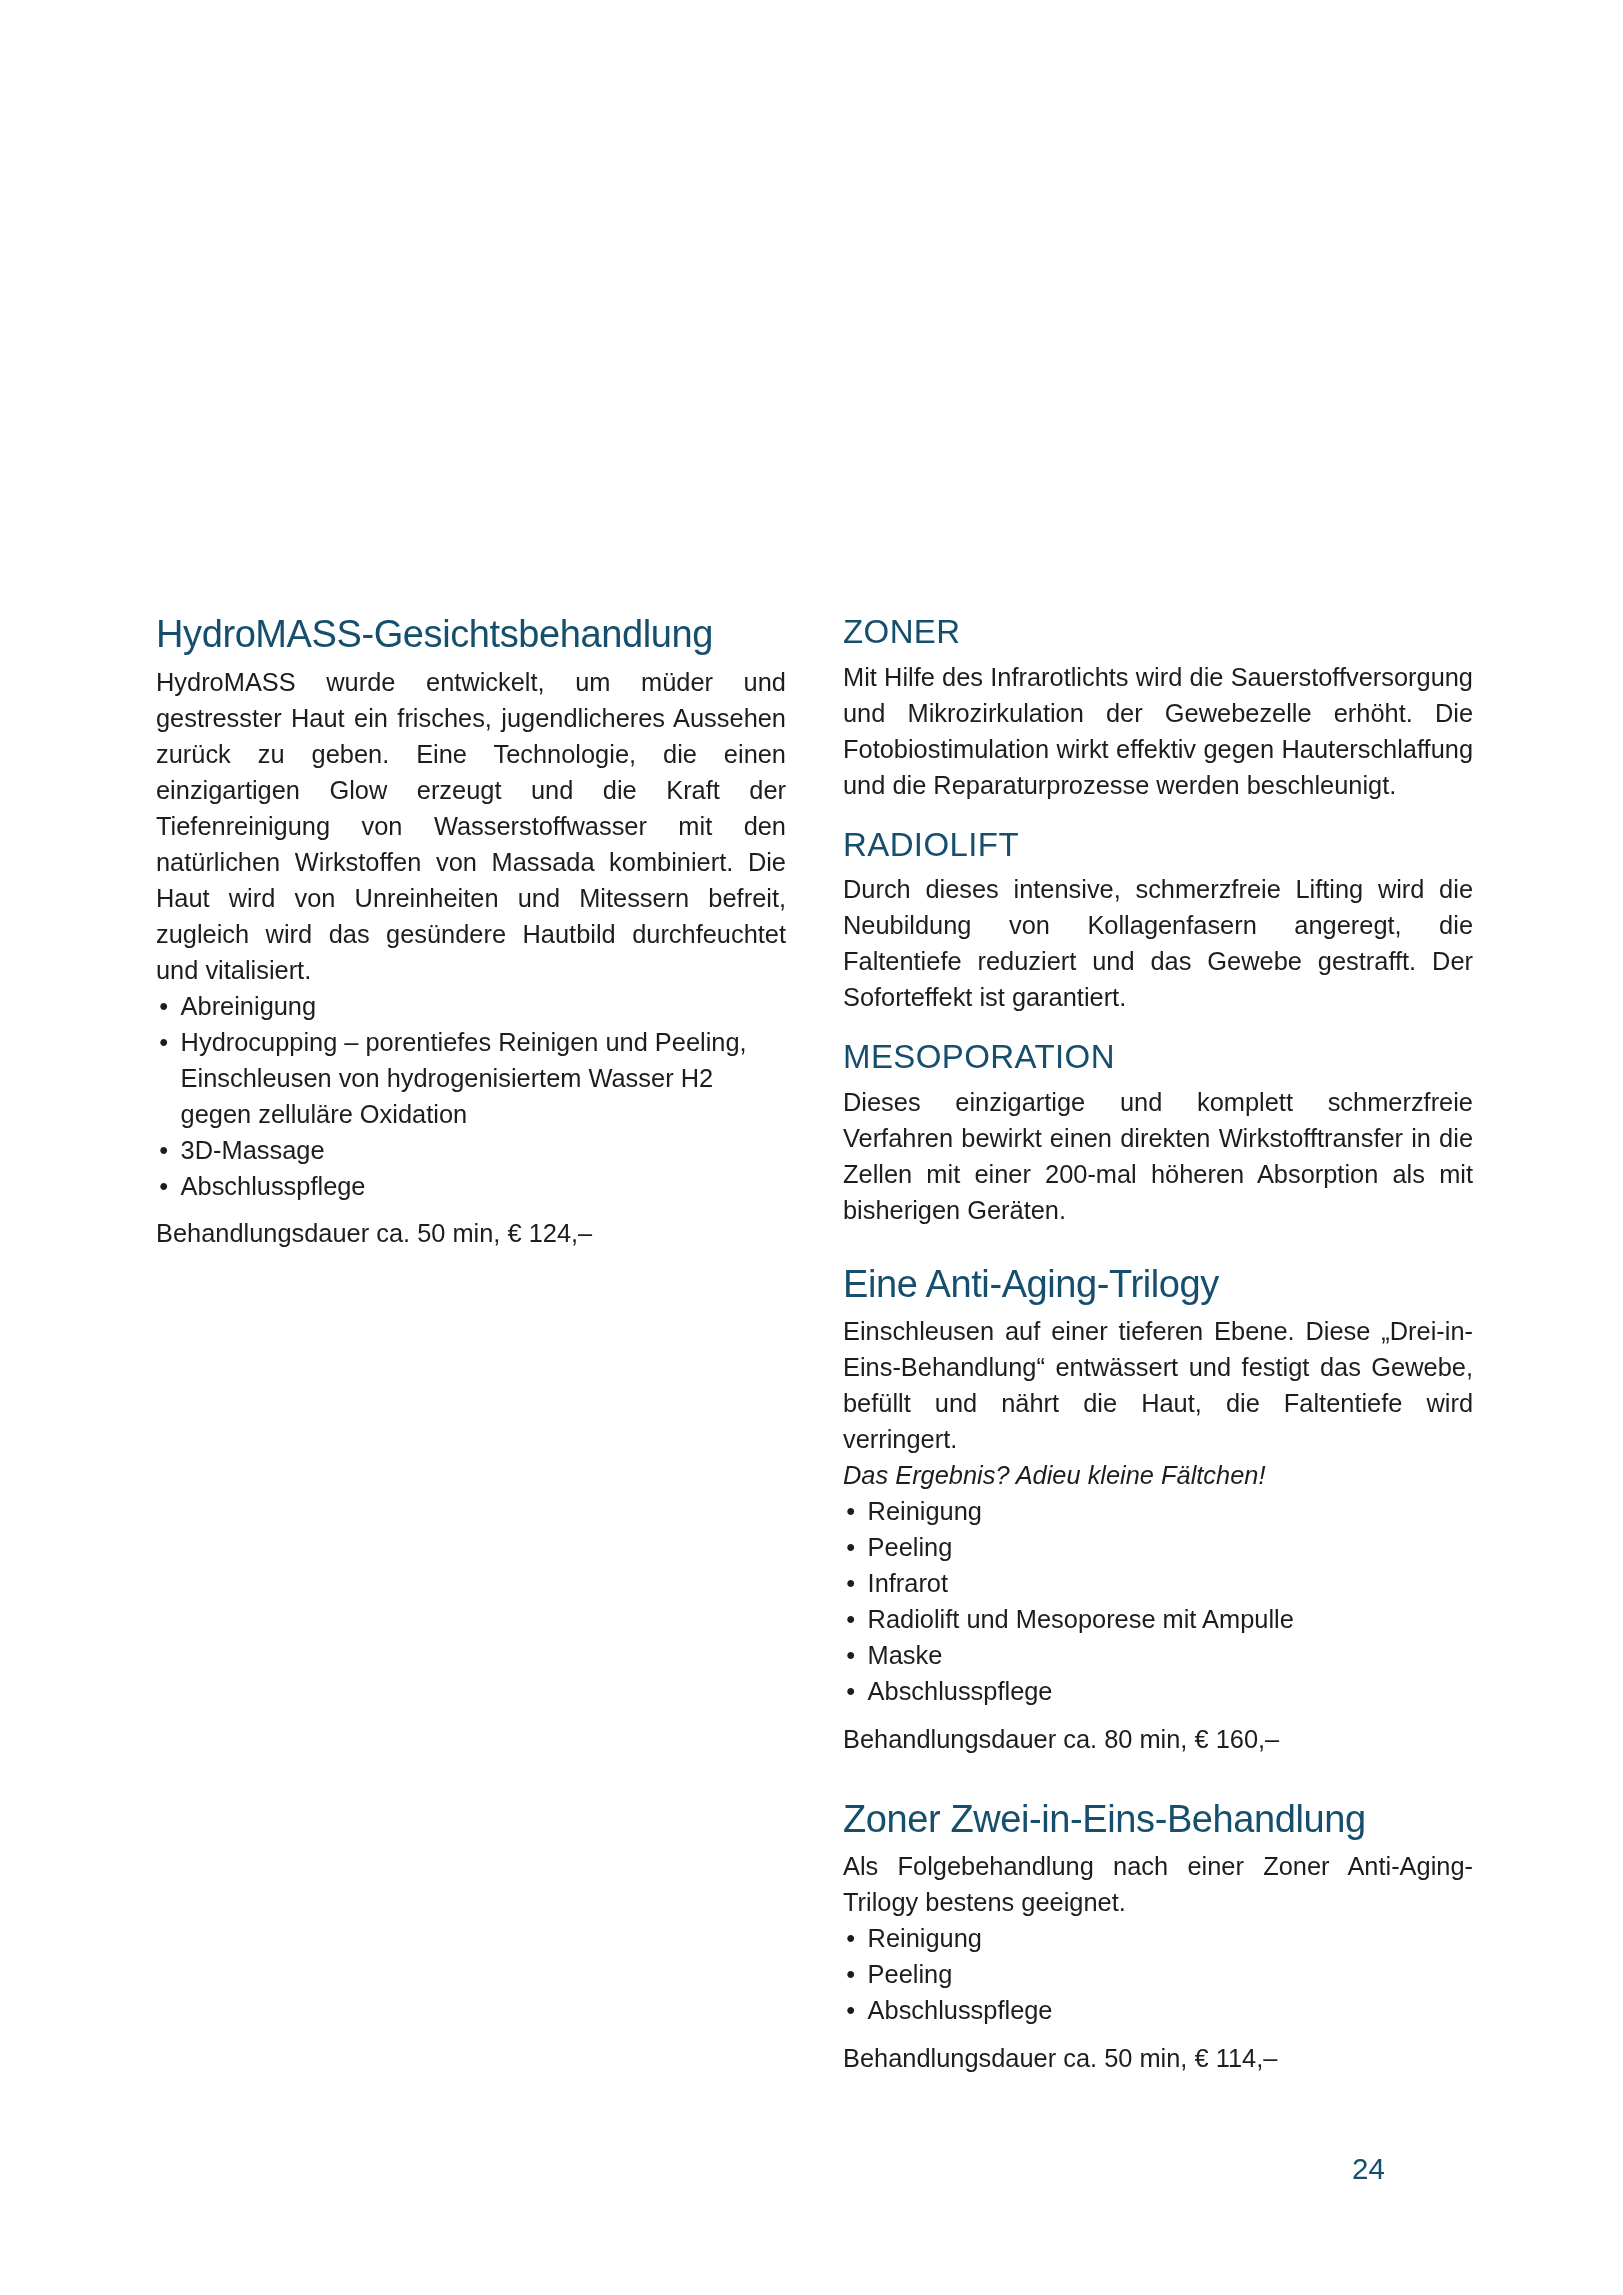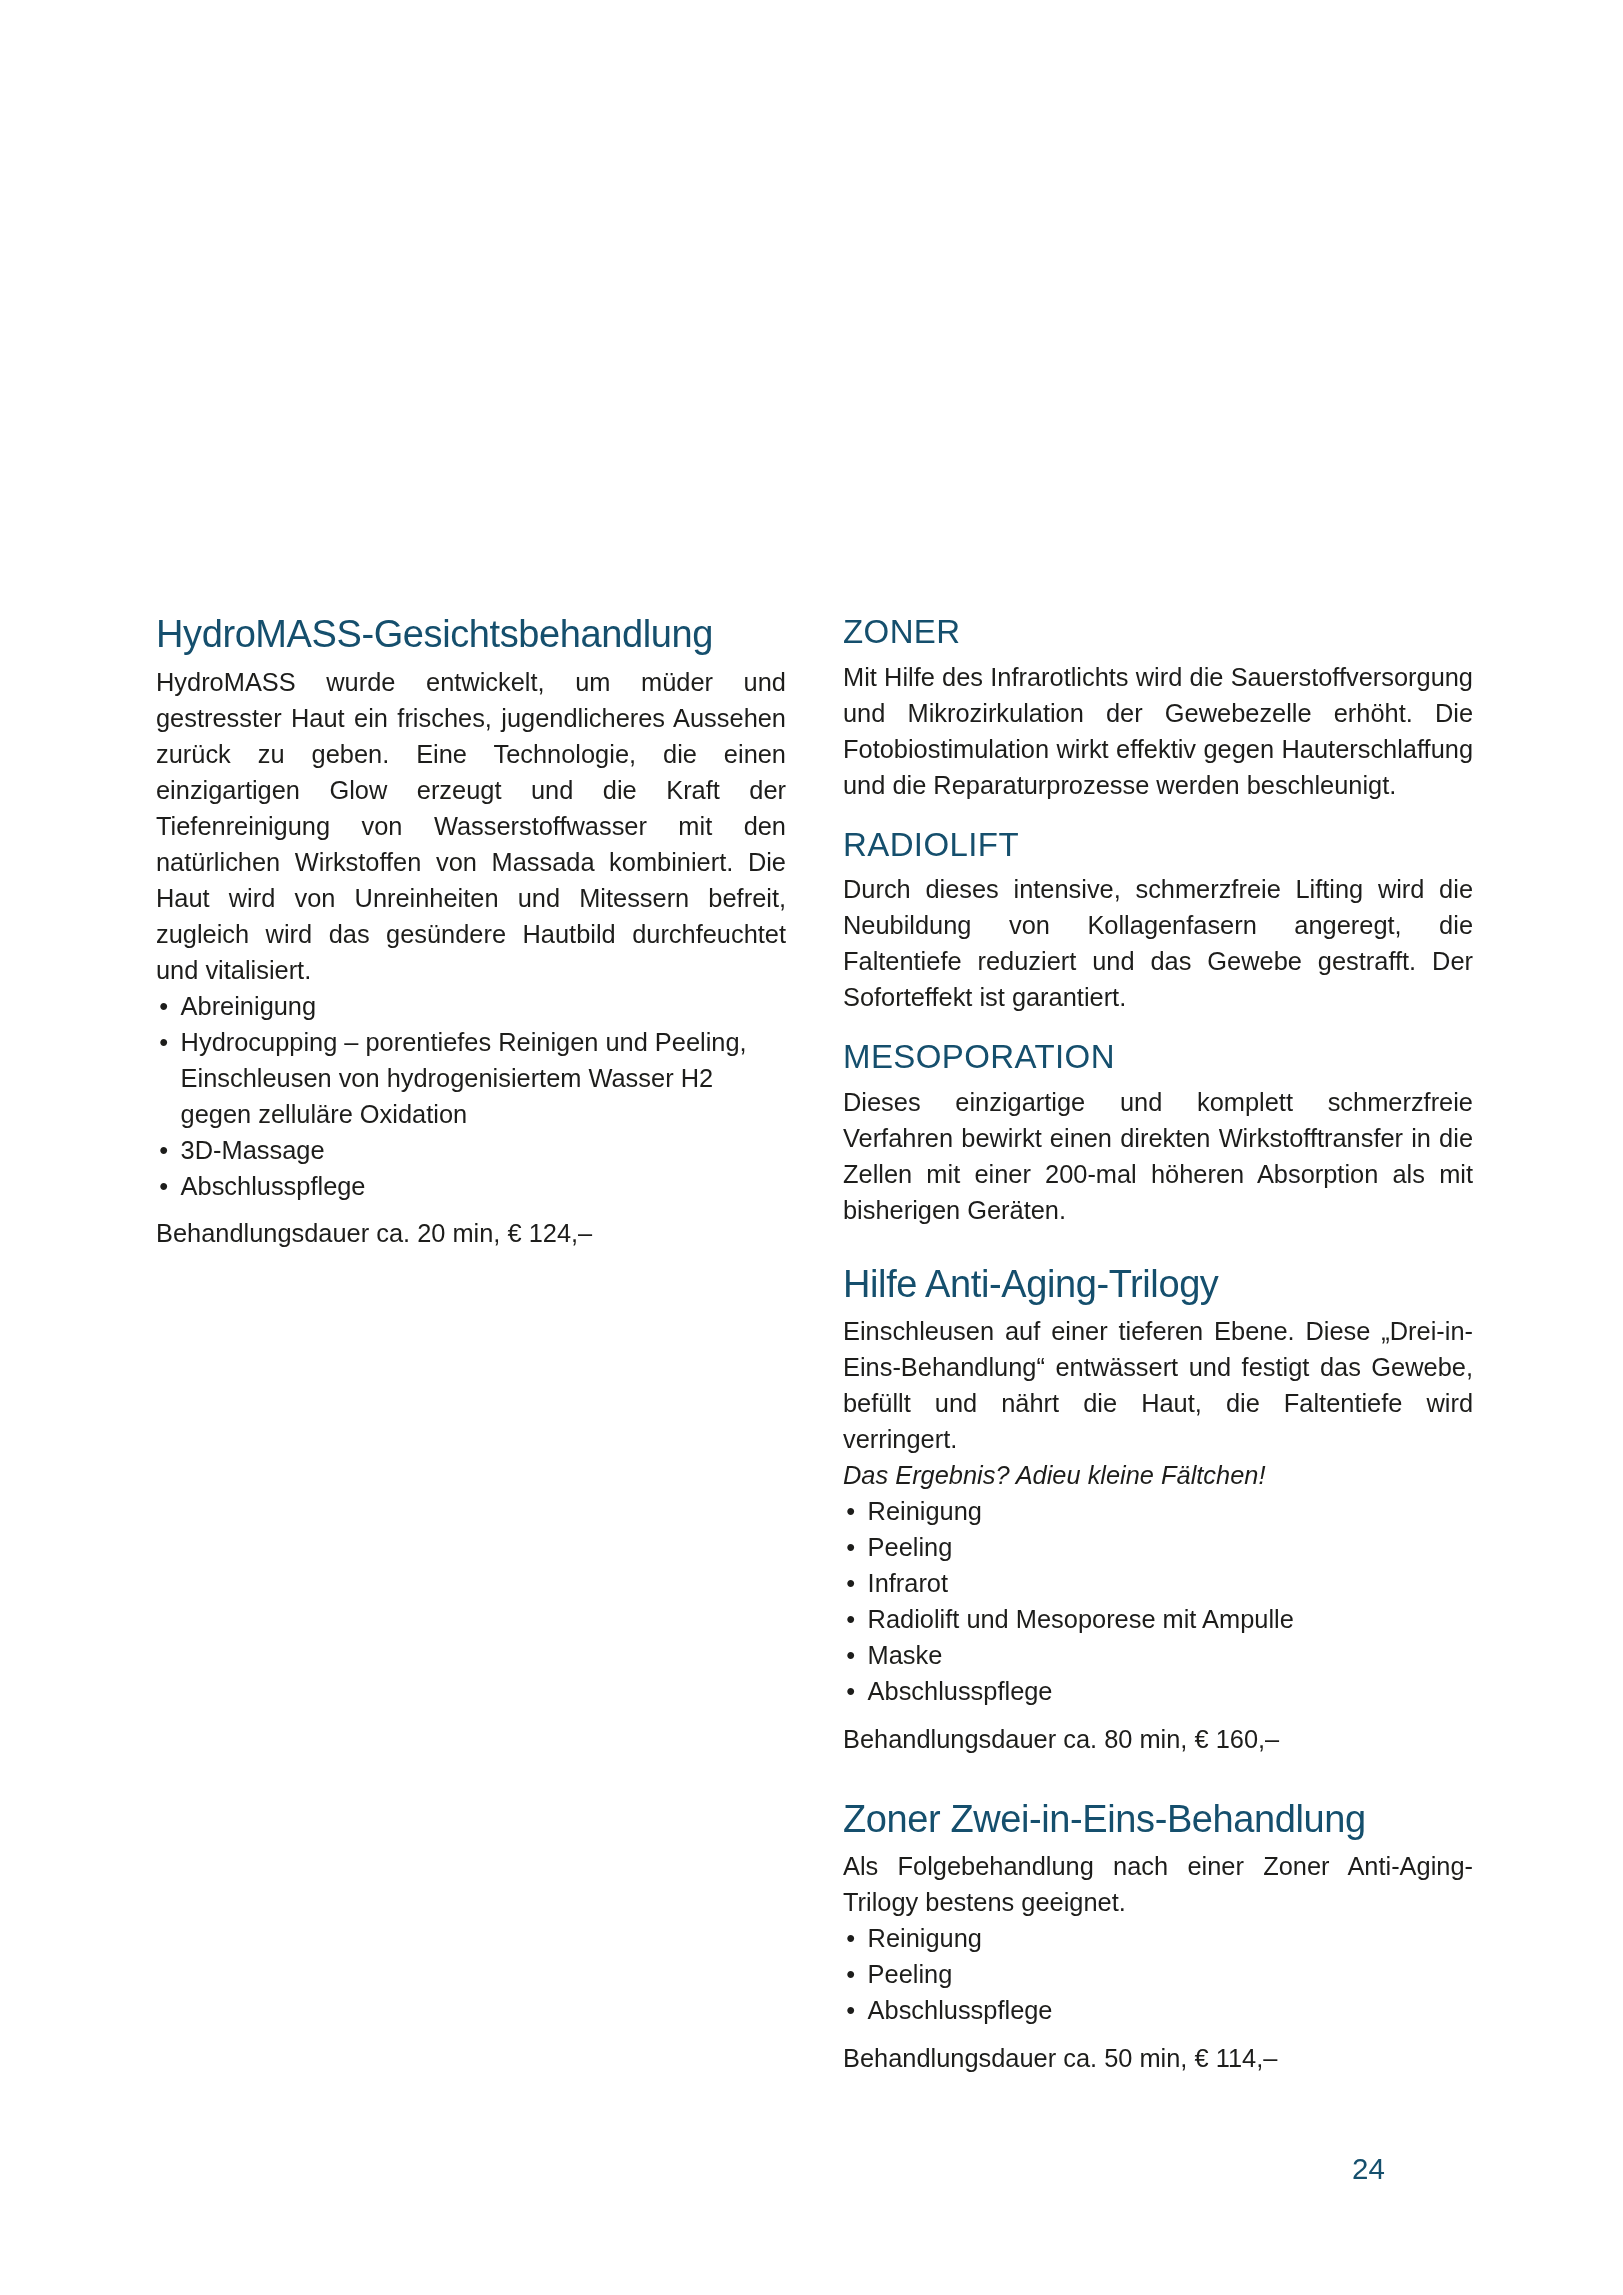--- a/index.html
+++ b/index.html
@@ -82,34 +82,34 @@
 
   <div class="col col-left">
     <h1 class="h-title">HydroMASS-Gesichtsbehandlung</h1>
     <p class="body-p">HydroMASS wurde entwickelt, um müder und gestresster Haut ein frisches, jugendlicheres Aussehen zurück zu geben. Eine Technologie, die einen einzigartigen Glow erzeugt und die Kraft der Tiefenreinigung von Wasserstoffwasser mit den natürlichen Wirkstoffen von Massada kombiniert. Die Haut wird von Unreinheiten und Mitessern befreit, zugleich wird das gesündere Hautbild durchfeuchtet und vitalisiert.</p>
     <div class="bullets">
       <div class="bullet">Abreinigung</div>
       <div class="bullet">Hydrocupping – porentiefes Reinigen und Peeling, Einschleusen von hydrogenisiertem Wasser H2 gegen zelluläre Oxidation</div>
       <div class="bullet">3D-Massage</div>
       <div class="bullet">Abschlusspflege</div>
     </div>
-    <p class="duration">Behandlungsdauer ca. 20 min, € 124,–</p>
+    <p class="duration">Behandlungsdauer ca. 50 min, € 124,–</p>
   </div>
 
   <div class="col col-right">
     <h2 class="h-upper">ZONER</h2>
     <p class="body-p">Mit Hilfe des Infrarotlichts wird die Sauerstoffversorgung und Mikrozirkulation der Gewebezelle erhöht. Die Fotobiostimulation wirkt effektiv gegen Hauterschlaffung und die Reparaturprozesse werden beschleunigt.</p>
 
     <h2 class="h-upper mt-sub">RADIOLIFT</h2>
     <p class="body-p">Durch dieses intensive, schmerzfreie Lifting wird die Neubildung von Kollagenfasern angeregt, die Faltentiefe reduziert und das Gewebe gestrafft. Der Soforteffekt ist garantiert.</p>
 
     <h2 class="h-upper mt-sub">MESOPORATION</h2>
     <p class="body-p">Dieses einzigartige und komplett schmerzfreie Verfahren bewirkt einen direkten Wirkstofftransfer in die Zellen mit einer 200-mal höheren Absorption als mit bisherigen Geräten.</p>
 
-    <h1 class="h-title mt-block">Hilfe Anti-Aging-Trilogy</h1>
+    <h1 class="h-title mt-block">Eine Anti-Aging-Trilogy</h1>
     <p class="body-p">Einschleusen auf einer tieferen Ebene. Diese „Drei-in-Eins-Behandlung“ entwässert und festigt das Gewebe, befüllt und nährt die Haut, die Faltentiefe wird verringert.</p>
     <p class="plain-p">Das Ergebnis? Adieu kleine Fältchen!</p>
     <div class="bullets">
       <div class="bullet">Reinigung</div>
       <div class="bullet">Peeling</div>
       <div class="bullet">Infrarot</div>
       <div class="bullet">Radiolift und Mesoporese mit Ampulle</div>
       <div class="bullet">Maske</div>
       <div class="bullet">Abschlusspflege</div>
     </div>

